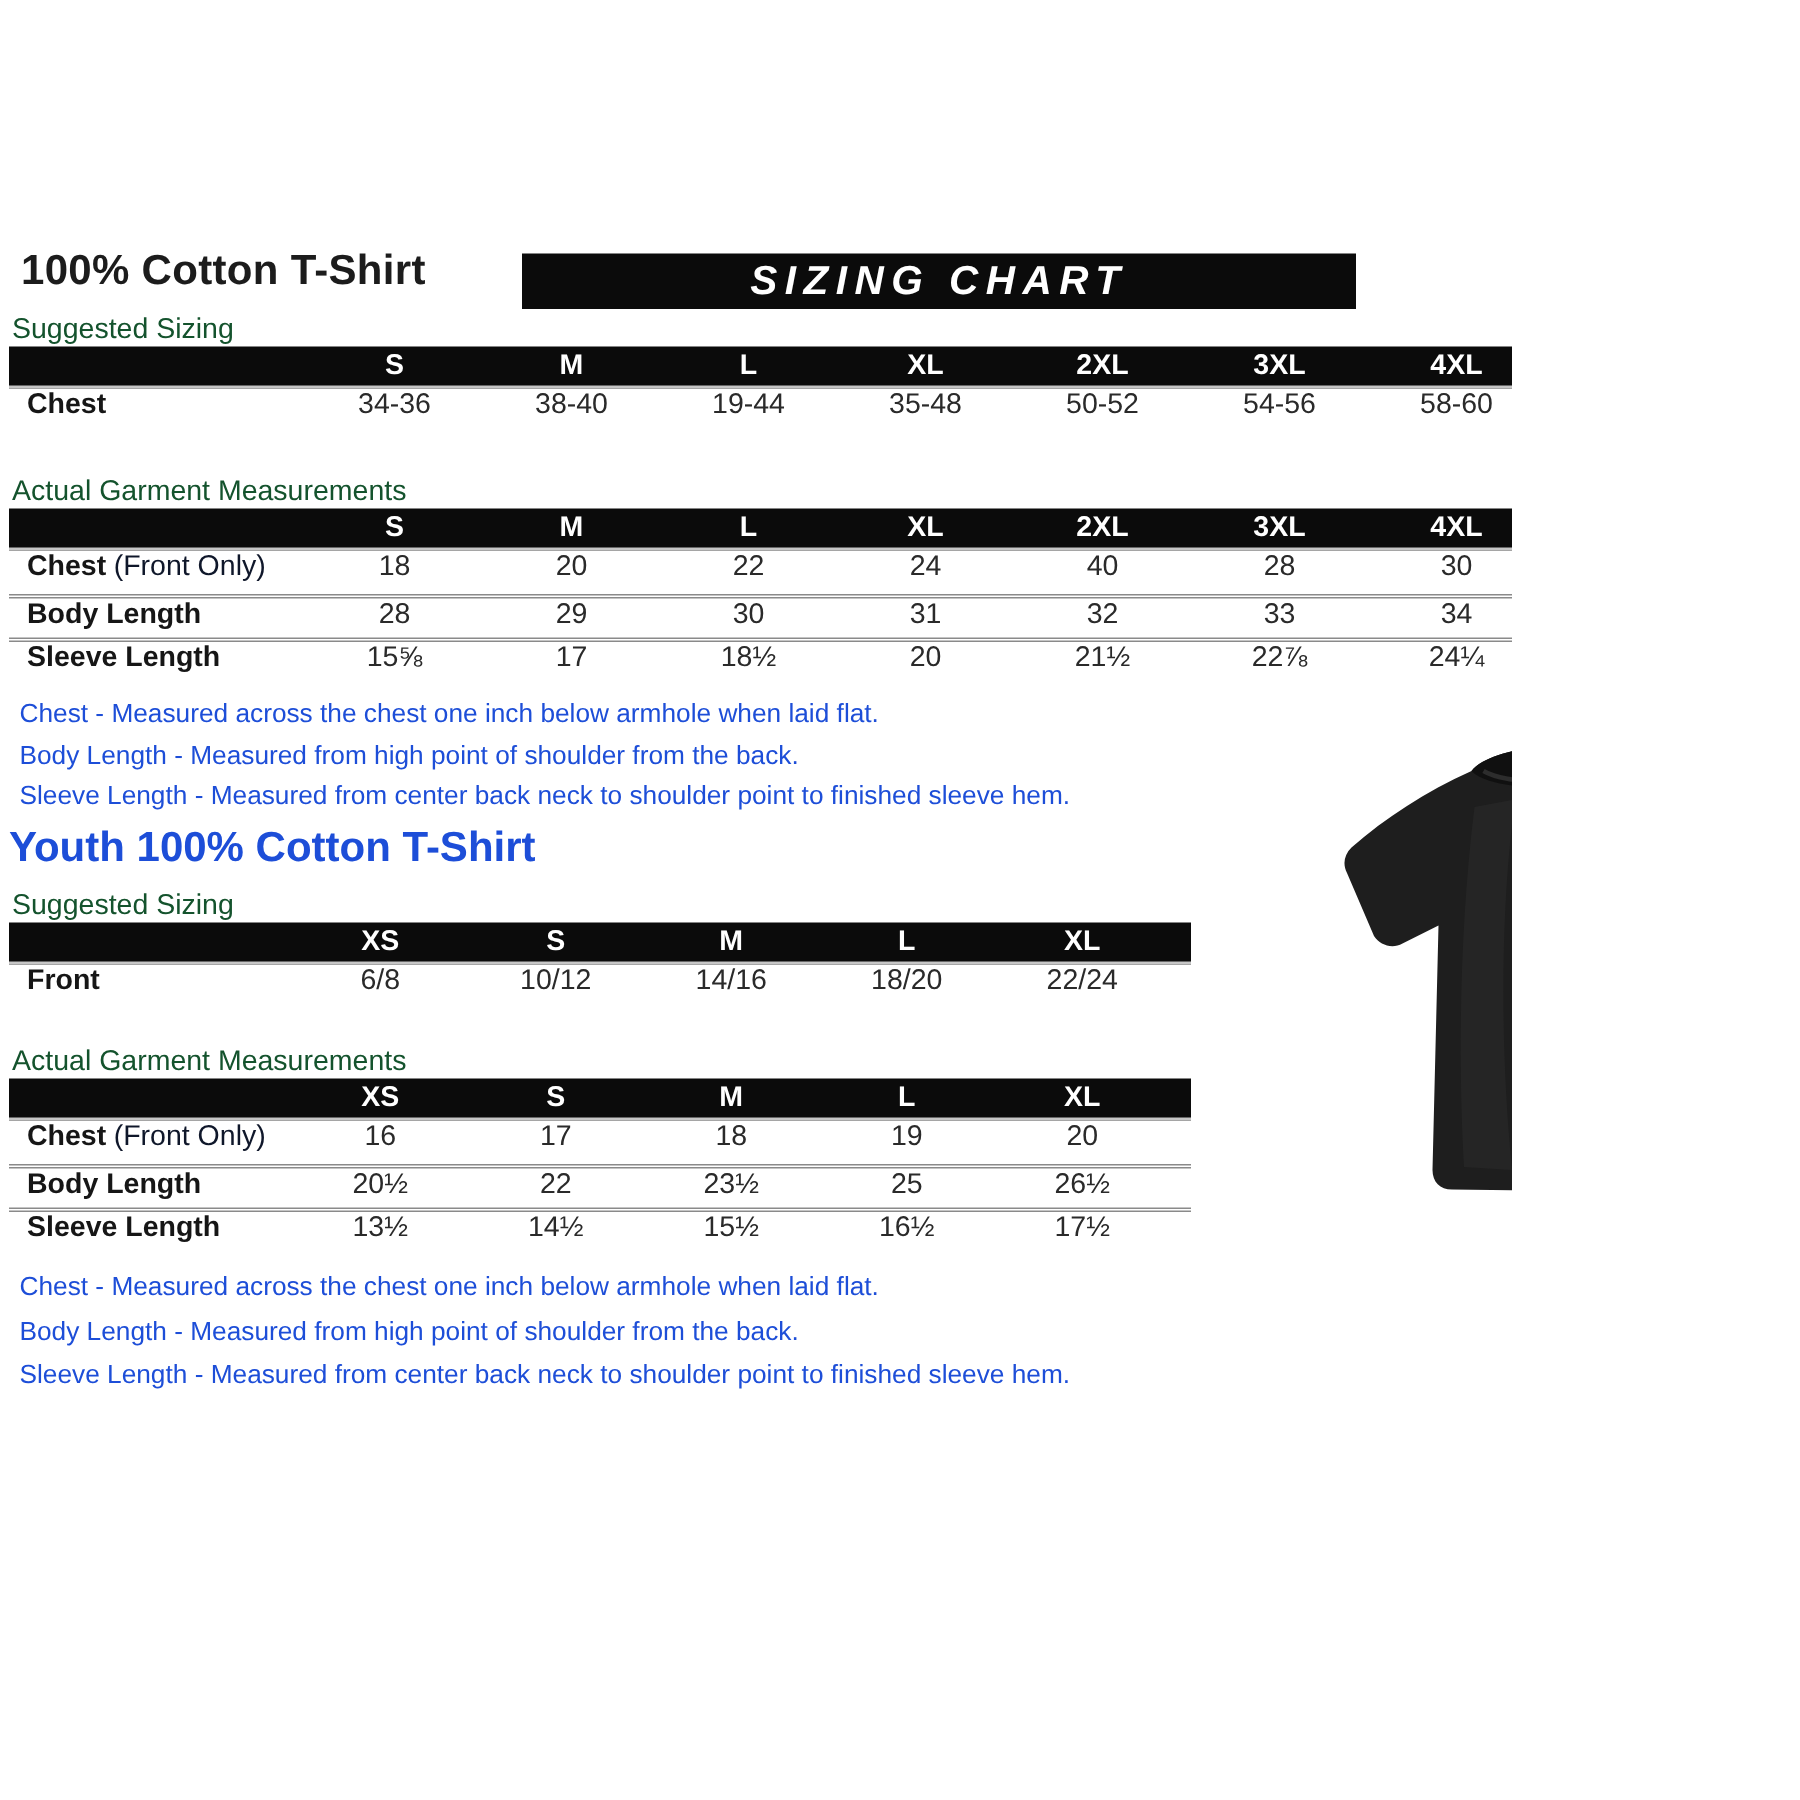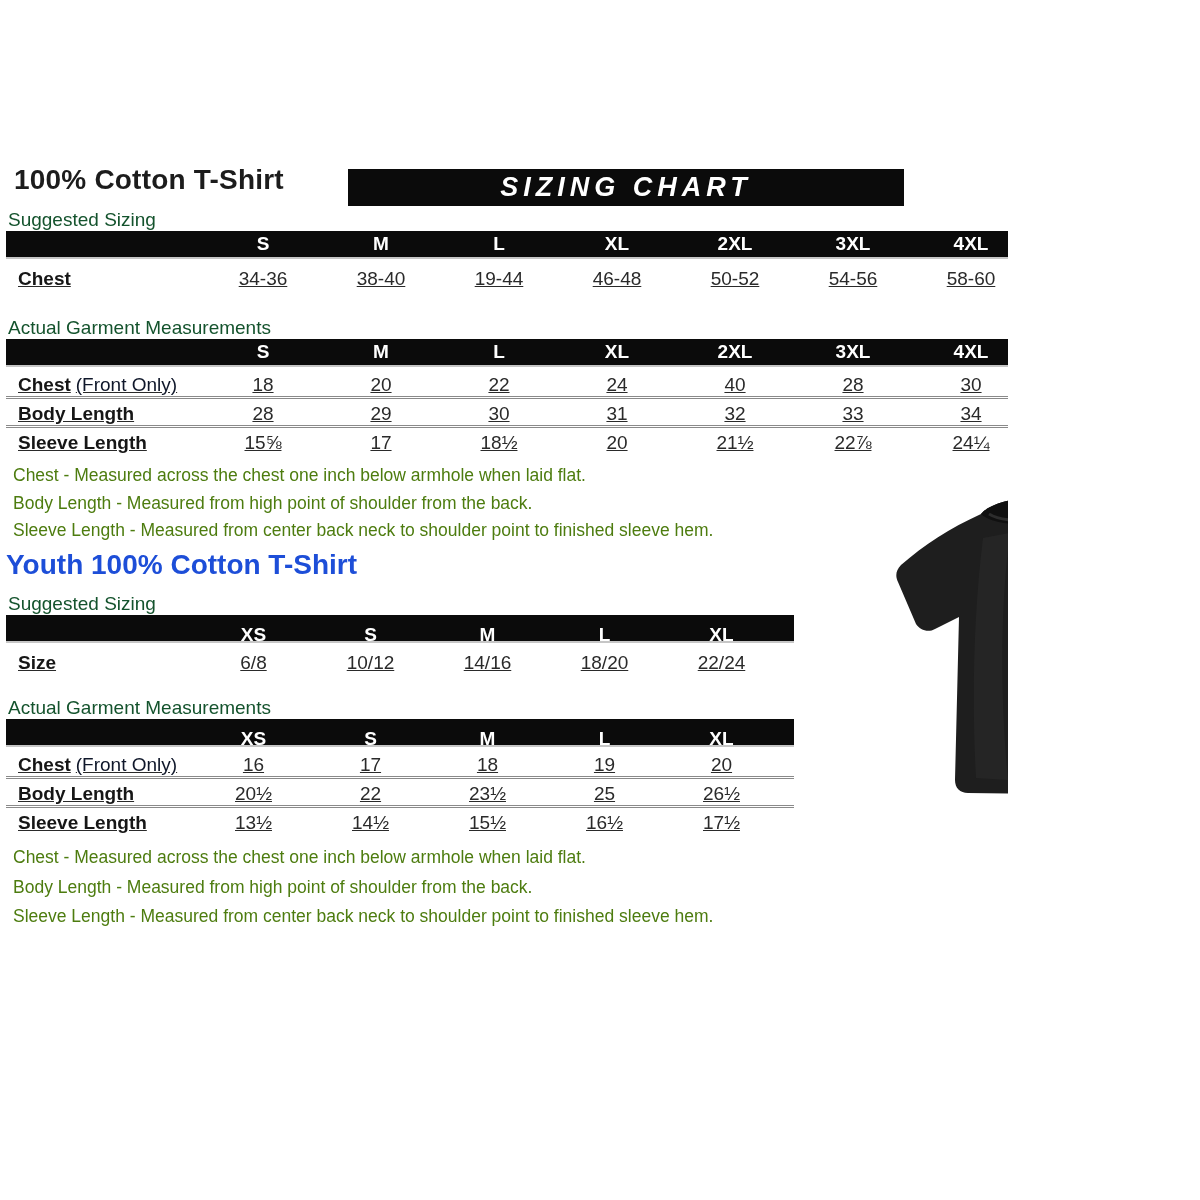--- a/index.html
+++ b/index.html
@@ -33,43 +33,43 @@
   .thead {
     display:flex; align-items:center;
     height:28px; background:#0b0b0b;
     border-bottom:2px solid #c6c6c6;
   }
   .thead .col {
     color:#ffffff; font-weight:bold; font-size:19px;
     text-align:center;
   }
   .trow {
-    display:flex; align-items:flex-end;
-    font-size:19px; color:#2a2a2a;text-decoration:underline;
+    display:flex; align-items:flex-start;
+    font-size:19px; color:#2a2a2a;
   }
   .trow .col { text-align:center; }
   .lbl { padding-left:12px; }
   .lbl .b { font-weight:bold; color:#161616; }
   .lbl .sfx { margin-left:5px; color:#0f172a; }
 
   .adult { width:1166px; }
   .adult .thead, .adult .trow { padding-right:22px; }
   .adult .lbl { width:198px; }
   .adult .col { width:118px; }
 
   .youth-t { width:788px; }
   .youth-t .thead, .youth-t .trow { padding-right:12px; }
   .youth-t .lbl { width:189px; }
-  .youth-t .col { width:117px;margin-top:14px; }
+  .youth-t .col { width:117px; }
 
   .rowsep { border-top:3px double #8a8a8a; }
   .r30 { height:31px; }
   .r29 { height:29px; }
 
-  .notes { left:13px; font-size:17.5px; line-height:27.5px; color:#4d7c0f; }
+  .notes { left:13px; font-size:17.5px; line-height:27.5px; color:#1d4ed8; }
 
   .title-youth {
     left:6px; top:549px;
     font-size:28px; font-weight:bold; color:#1d4ed8;
   }
 
   .tshirt-box { left:888px; top:478px; width:312px; height:330px; }
 </style>
 </head>
 <body>
@@ -93,21 +93,21 @@
       <div class="col">2XL</div>
       <div class="col">3XL</div>
       <div class="col">4XL</div>
       <div class="col">5XL</div>
     </div>
     <div class="trow r30">
       <div class="lbl"><span class="b">Chest</span><span class="sfx"></span></div>
       <div class="col">34-36</div>
       <div class="col">38-40</div>
       <div class="col">19-44</div>
-      <div class="col">46-48</div>
+      <div class="col">35-48</div>
       <div class="col">50-52</div>
       <div class="col">54-56</div>
       <div class="col">58-60</div>
       <div class="col">62-64</div>
     </div>
   </div>
 
   <div class="abs sec-label" style="left:8px; top:317px;">Actual Garment Measurements</div>
 
   <div class="abs sztable adult" style="top:339px;">
@@ -170,21 +170,21 @@
   <div class="abs sztable youth-t" style="top:615px;">
     <div class="thead">
       <div class="lbl"></div>
       <div class="col">XS</div>
       <div class="col">S</div>
       <div class="col">M</div>
       <div class="col">L</div>
       <div class="col">XL</div>
     </div>
     <div class="trow r30">
-      <div class="lbl"><span class="b">Size</span><span class="sfx"></span></div>
+      <div class="lbl"><span class="b">Front</span><span class="sfx"></span></div>
       <div class="col">6/8</div>
       <div class="col">10/12</div>
       <div class="col">14/16</div>
       <div class="col">18/20</div>
       <div class="col">22/24</div>
     </div>
   </div>
 
   <div class="abs sec-label" style="left:8px; top:697px;">Actual Garment Measurements</div>
 

